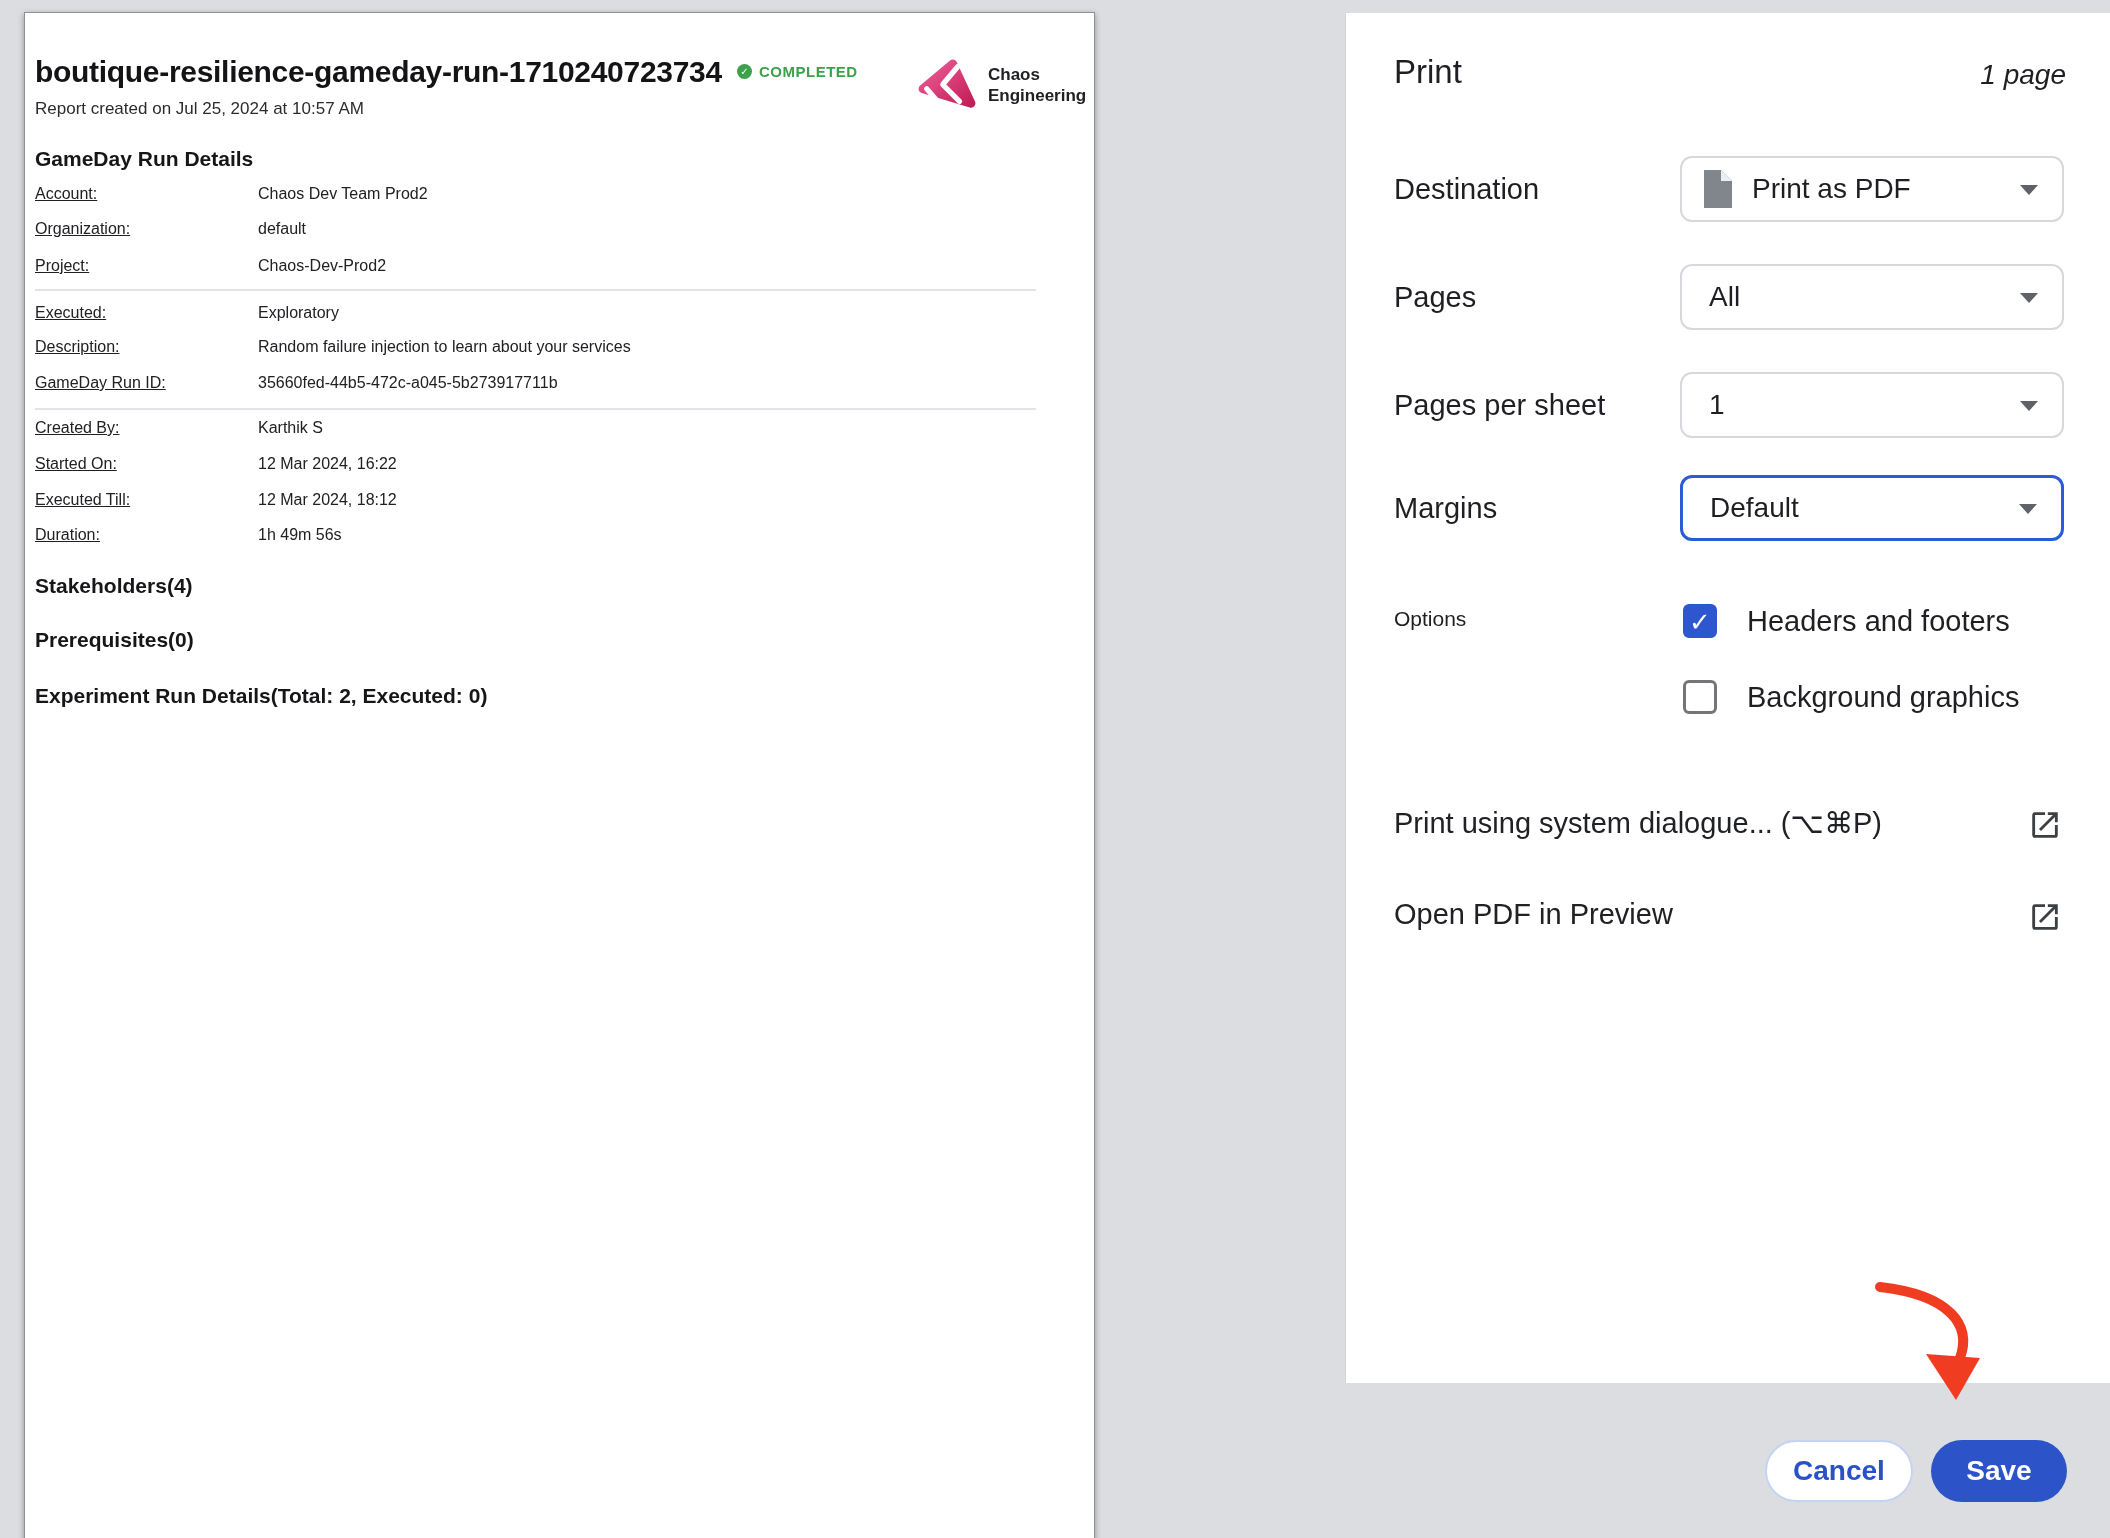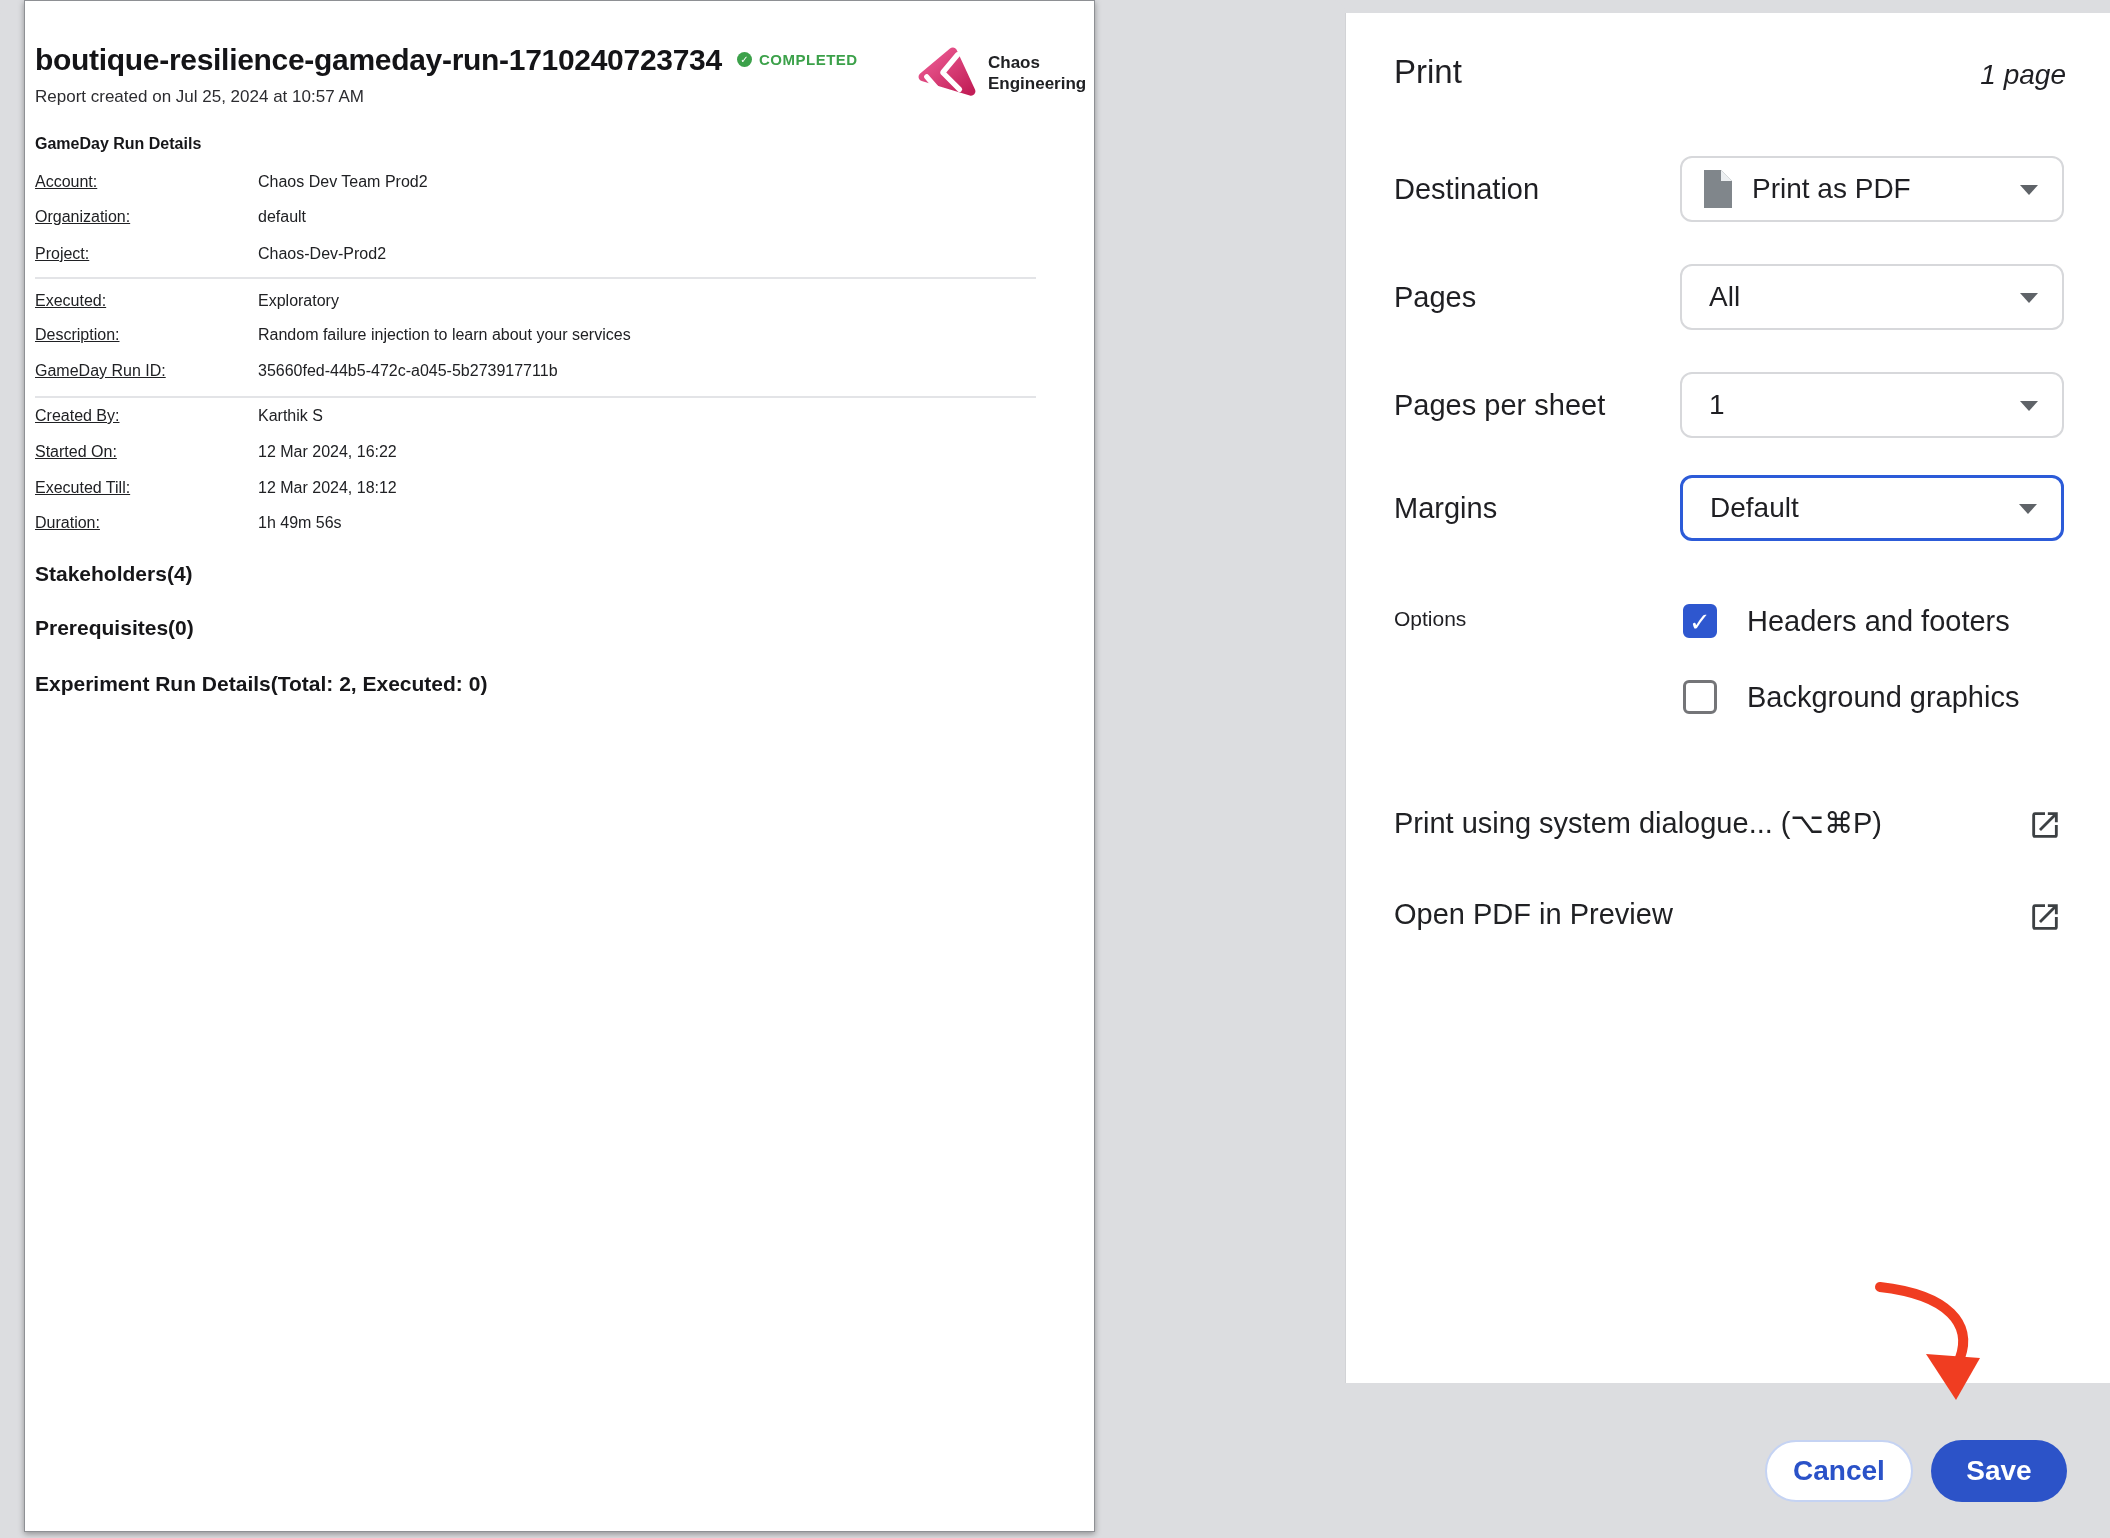--- a/index.html
+++ b/index.html
@@ -2,33 +2,33 @@
 <html><head>
 <meta charset="utf-8">
 <style>
   html,body{margin:0;padding:0;}
   body{
     width:2110px;height:1538px;position:relative;overflow:hidden;
     font-family:"Liberation Sans","DejaVu Sans",sans-serif;
     background:#dcdde0;-webkit-font-smoothing:antialiased;
   }
   
-  .preview-area{position:absolute;left:0;top:0;width:1345px;height:1270px;background:#dcdde0;border-radius:14px;}
+  .preview-area{position:absolute;left:0;top:12px;width:1345px;height:1270px;background:#dcdde0;border-radius:14px;}
   .page{
     position:absolute;left:24px;top:0px;width:1071px;height:1532px;background:#ffffff;
     border:1px solid #8e9094;box-shadow:0 2px 6px rgba(0,0,0,.35);box-sizing:border-box;
   }
   .doc-title{position:absolute;left:10px;top:42px;font-size:30px;font-weight:700;color:#141417;letter-spacing:-.3px;white-space:nowrap;}
   .status-badge{position:absolute;left:712px;top:50px;display:flex;align-items:center;gap:7px;}
   .status-dot{width:15px;height:15px;border-radius:50%;background:#3ca14a;color:#fff;font-size:10px;line-height:15px;text-align:center;font-weight:700;}
   .status-text{font-size:15px;font-weight:700;color:#3ca14a;letter-spacing:.5px;}
   .doc-logo{position:absolute;left:893px;top:46px;display:flex;align-items:center;gap:12px;}
   .logo-text{font-size:17px;font-weight:700;color:#202124;line-height:21px;}
   .doc-created{position:absolute;left:10px;top:86px;font-size:17px;color:#2c2c30;}
-  .doc-section-title{position:absolute;left:10px;font-size:16px;font-weight:700;color:#161619;}
+  .doc-section-title{position:absolute;left:10px;font-size:21px;font-weight:700;color:#161619;}
   .doc-row{position:absolute;left:10px;font-size:16px;color:#202124;width:1000px;}
   .doc-row .lbl{position:absolute;left:0;top:0;text-decoration:underline;}
   .doc-row .val{position:absolute;left:223px;top:0;white-space:nowrap;}
   .doc-divider{position:absolute;left:10px;width:1001px;height:0;border-top:2px solid #e3e4e7;}
   .doc-heading{position:absolute;left:10px;font-size:21px;font-weight:700;color:#161619;white-space:nowrap;}
   
   .print-panel{
     position:absolute;left:1345px;top:13px;width:765px;height:1370px;background:#ffffff;
     border-left:1px solid #d2d3d6;box-sizing:border-box;
   }

